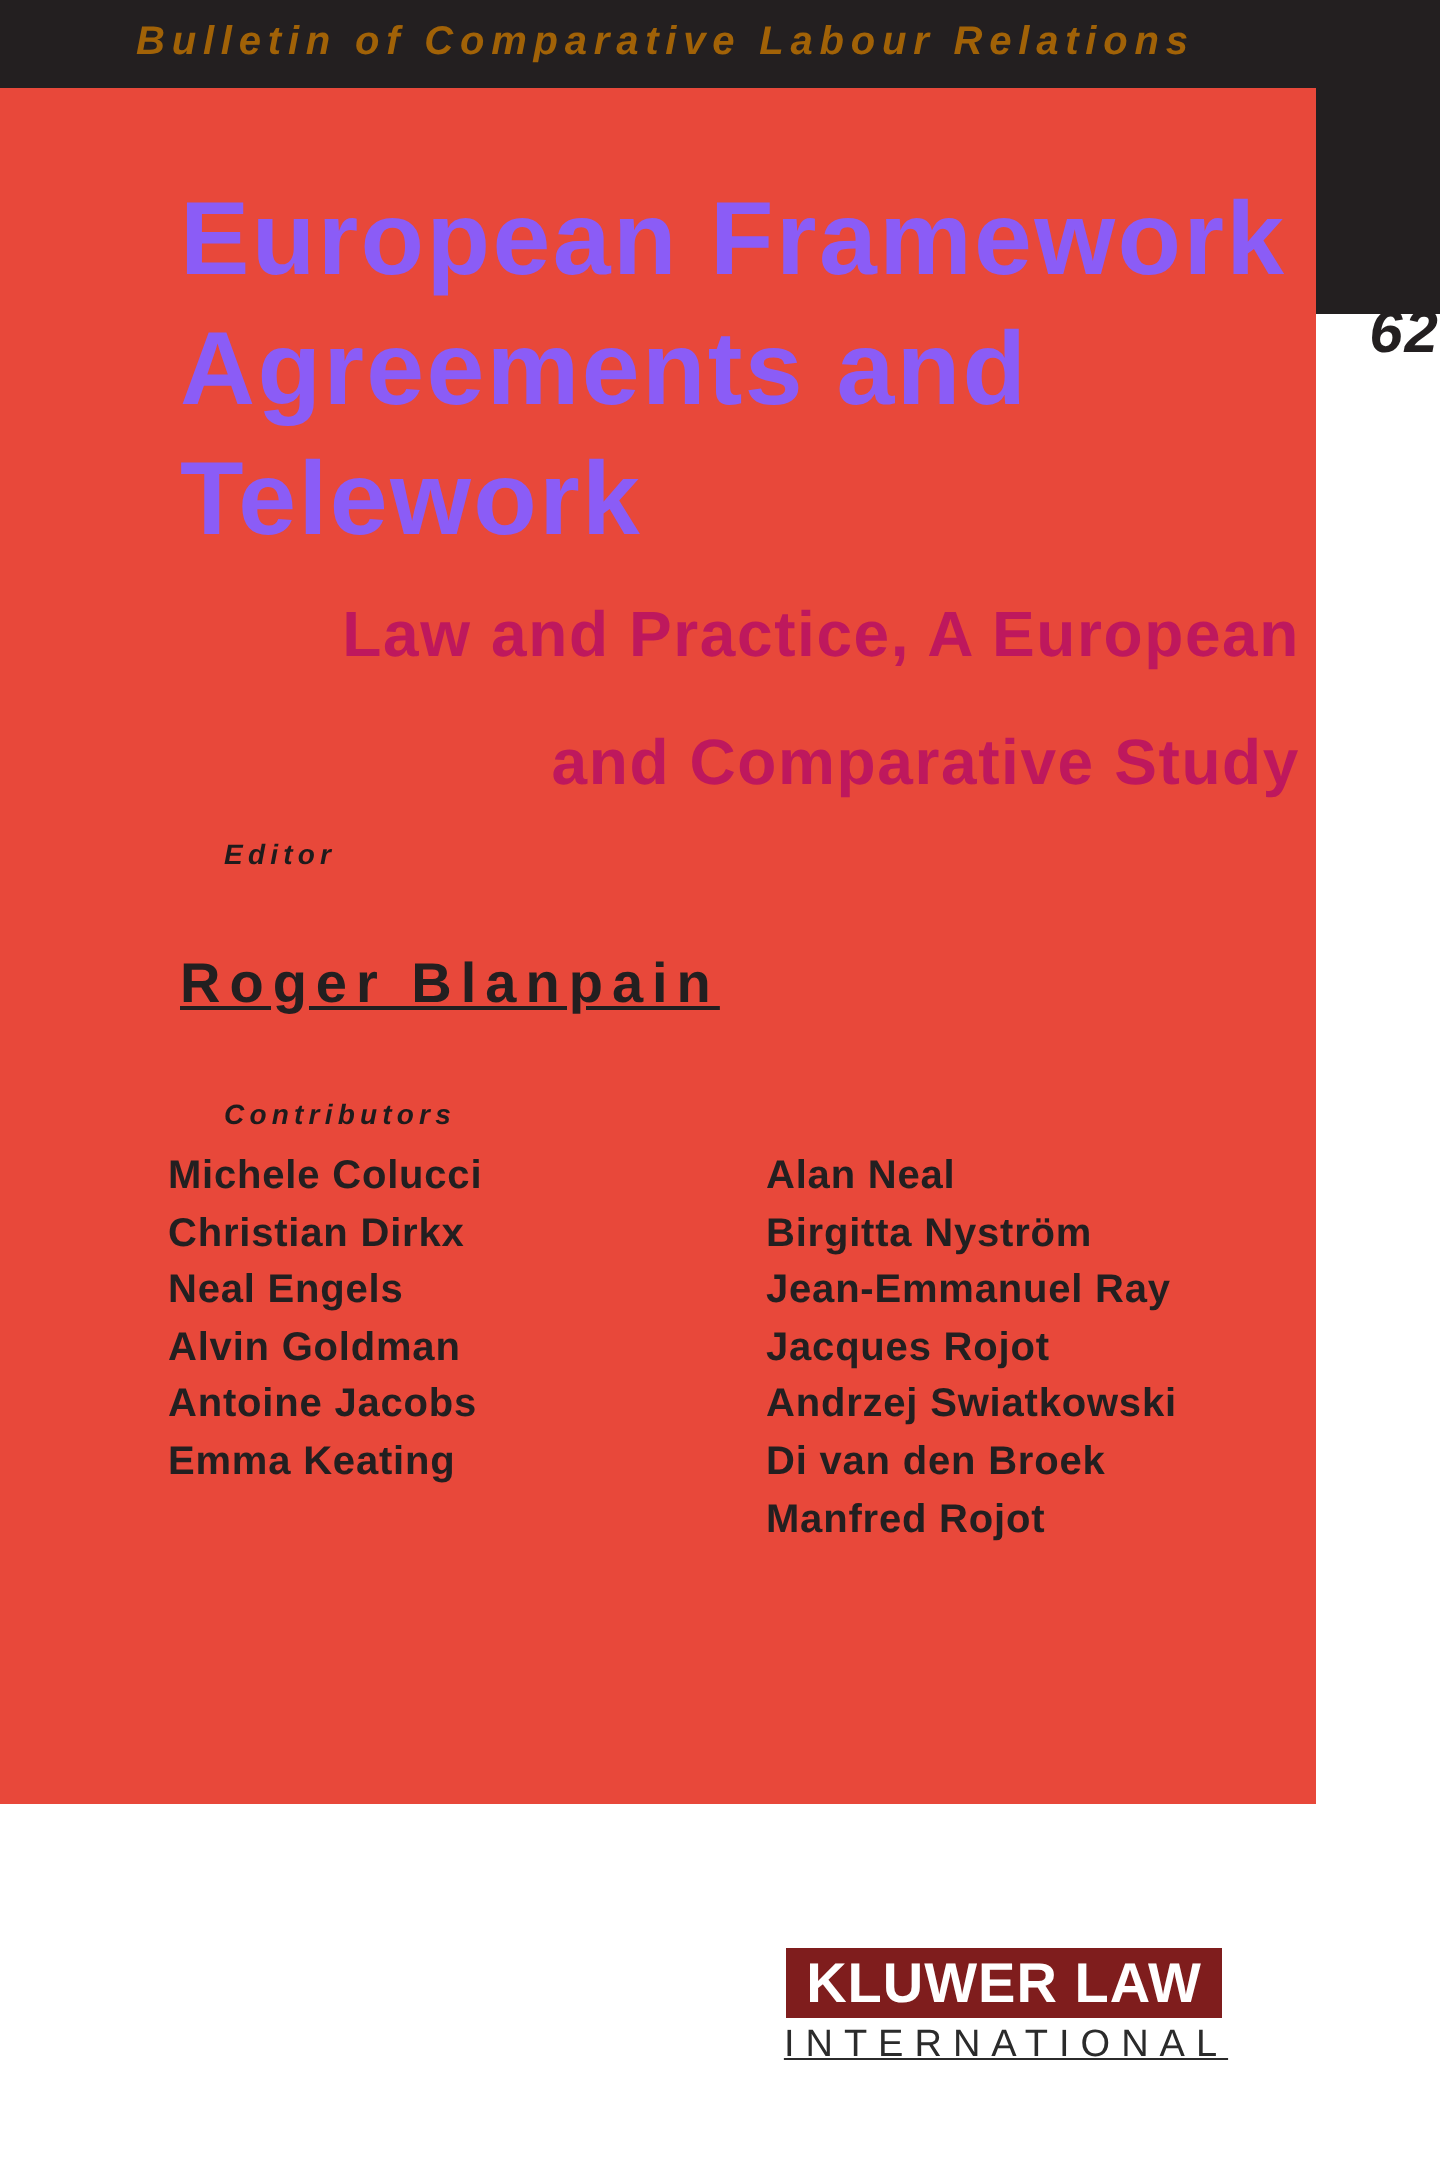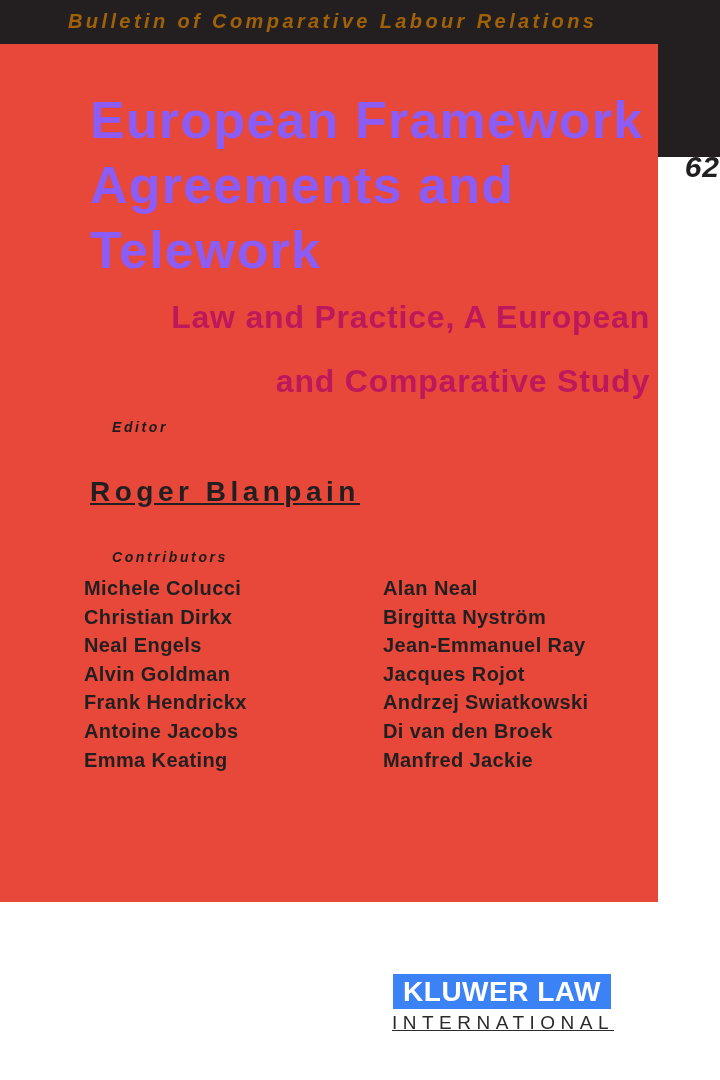--- a/index.html
+++ b/index.html
@@ -64,21 +64,21 @@
   
   .volume{
     position:absolute;left:656px;top:150px;width:64px;
     text-align:right;
     color:#231f20;font-size:30px;font-weight:bold;font-style:italic;
     letter-spacing:1px;
   }
   
   .publisher-box{
     position:absolute;left:393px;top:974px;width:218px;height:35px;
-    background:#3b82f6;
+    background:#7f1d1d;
     color:#ffffff;font-size:28px;font-weight:bold;letter-spacing:0.5px;
     text-align:center;line-height:35px;white-space:nowrap;
   }
   .publisher-sub{
     position:absolute;left:391px;top:1012px;width:224px;
     text-align:center;
     color:#2b2b2b;font-size:19px;font-weight:normal;letter-spacing:5.5px;
     white-space:nowrap;
     text-decoration:underline;
   }
@@ -110,33 +110,32 @@
 
   <div class="editor-name">Roger Blanpain</div>
 
   <div class="small-label contributors-label">Contributors</div>
 
   <div class="contrib-col col1">
       <div class="contrib-row">Michele Colucci</div>
       <div class="contrib-row">Christian Dirkx</div>
       <div class="contrib-row">Neal Engels</div>
       <div class="contrib-row">Alvin Goldman</div>
-      <div class="contrib-row">Frank Hendrickx</div>
       <div class="contrib-row">Antoine Jacobs</div>
       <div class="contrib-row">Emma Keating</div>
     </div>
 
   <div class="contrib-col col2">
       <div class="contrib-row">Alan Neal</div>
       <div class="contrib-row">Birgitta Nyström</div>
       <div class="contrib-row">Jean-Emmanuel Ray</div>
       <div class="contrib-row">Jacques Rojot</div>
       <div class="contrib-row">Andrzej Swiatkowski</div>
       <div class="contrib-row">Di van den Broek</div>
-      <div class="contrib-row">Manfred Jackie</div>
+      <div class="contrib-row">Manfred Rojot</div>
     </div>
 
   <div class="volume">62</div>
 
   <div class="publisher-box">KLUWER LAW</div>
 
   <div class="publisher-sub">INTERNATIONAL</div>
 
 </div>
 

